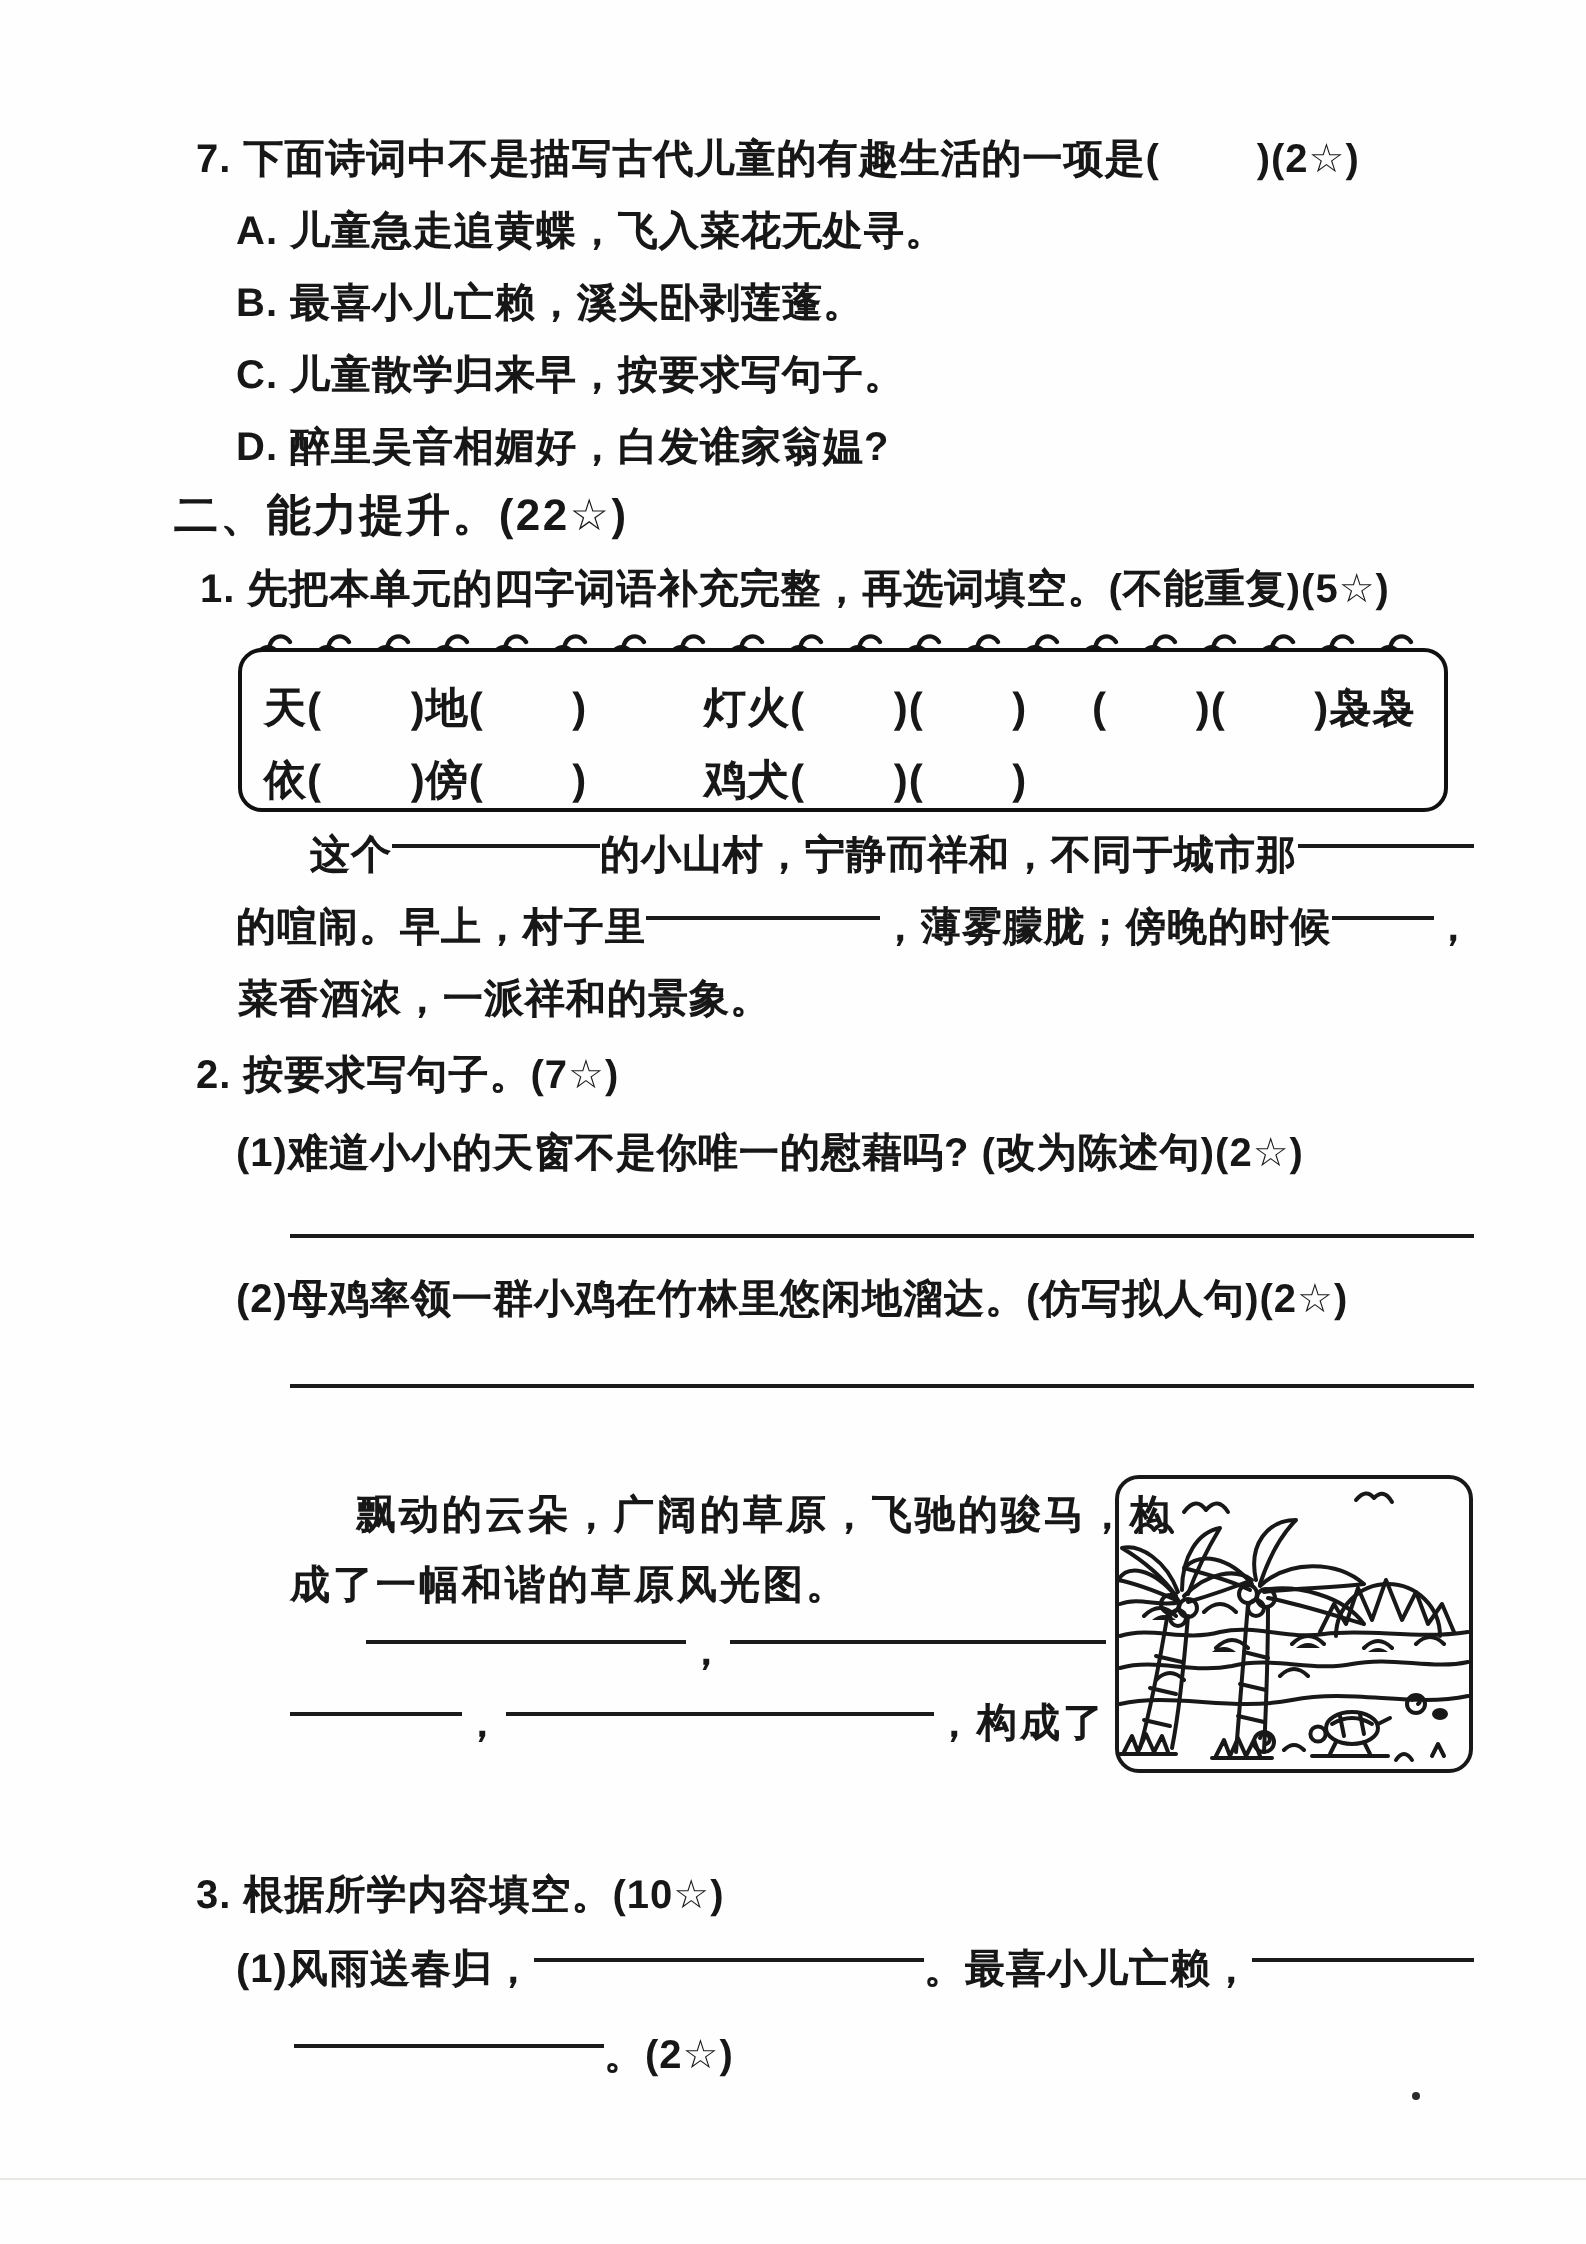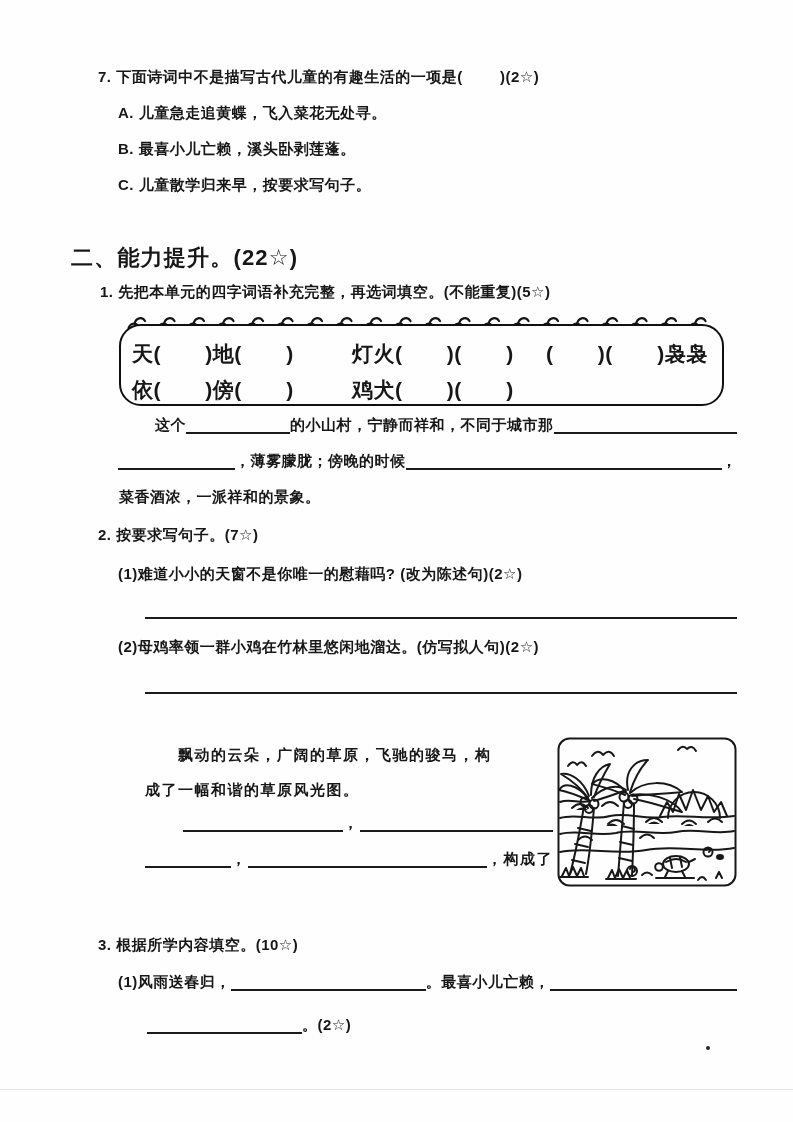--- a/index.html
+++ b/index.html
@@ -1,44 +1,45 @@
 <!DOCTYPE html>
 <html><head>
 <meta charset="utf-8">
 <style>
   html,body{margin:0;padding:0}
   body{width:793px;height:1122px;background:#f3f3f1}
   .page{position:relative;width:793px;height:1122px;background:#fefefe;overflow:hidden;
         font-family:"Liberation Sans","DejaVu Sans",sans-serif;color:#171717}
-  .t{position:absolute;font-size:15px;font-weight:700;white-space:pre;letter-spacing:.5px;line-height:1.2}
+  .t{position:absolute;font-size:20px;font-weight:700;white-space:pre;letter-spacing:.5px;line-height:1.2}
   .sec{font-size:22px;letter-spacing:1.2px}
   .kai{font-family:"Liberation Serif","DejaVu Serif",serif;font-weight:700;letter-spacing:1.5px}
-  .flexline{display:flex;align-items:flex-end}
+  .flexline{display:flex;align-items:flex-start}
   .bl{border-bottom:2px solid #1b1b1b;height:6px;flex:0 0 auto}
   .grow{flex:1 1 auto}
   .ansline{position:absolute;height:0;border-bottom:2.5px solid #1b1b1b}
-  .wordbox{position:absolute;border:2.5px solid #101010;border-radius:22px;background:#fefefe}
+  .wordbox{position:absolute;border:2.5px solid #101010;border-radius:12px;background:#fefefe}
   .wrow{position:absolute;left:0;right:0;height:26px}
   .wcell{position:absolute;font-size:21px;font-weight:700;white-space:pre;letter-spacing:.5px}
   .loops{position:absolute;overflow:visible}
   .beach{position:absolute}
   .dot{position:absolute;width:4px;height:4px;background:#2a2a2a;border-radius:50%}
   .scanline{position:absolute;left:0;width:793px;height:1px;background:#e7e7e3}
 </style>
 </head>
 <body>
 
 <div class="page">
 
   <div class="t" style="left:98px;top:68px">7. 下面诗词中不是描写古代儿童的有趣生活的一项是(        )(2☆)</div>
   <div class="t" style="left:118px;top:104px">A. 儿童急走追黄蝶，飞入菜花无处寻。</div>
   <div class="t" style="left:118px;top:140px">B. 最喜小儿亡赖，溪头卧剥莲蓬。</div>
   <div class="t" style="left:118px;top:176px">C. 儿童散学归来早，按要求写句子。</div>
+  <div class="t" style="left:118px;top:212px">D. 醉里吴音相媚好，白发谁家翁媪?</div>
 
-  <div class="t sec" style="left:71px;top:245px">二、能力提升。(22☆)</div>
+  <div class="t sec" style="left:87px;top:245px">二、能力提升。(22☆)</div>
 
   <div class="t" style="left:100px;top:283px">1. 先把本单元的四字词语补充完整，再选词填空。(不能重复)(5☆)</div>
 
   <svg class="loops" width="606" height="30" viewBox="0 0 606 30" style="left:119px;top:312px">
     <defs>
       <g id="loopShape" fill="none" stroke="#151515" stroke-width="2.2" stroke-linecap="round">
         <circle cx="9" cy="17" r="5.4"></circle>
         <path d="M9.5,11.8 C11,5.5 17,4.5 20,9"></path>
       </g>
     </defs>
@@ -77,20 +78,21 @@
     </div>
   </div>
 
   <div class="t flexline" style="left:155px;top:416px;width:582px">
     <span>这个</span>
     <span class="bl" style="width:104px"></span>
     <span>的小山村，宁静而祥和，不同于城市那</span>
     <span class="bl grow"></span>
   </div>
   <div class="t flexline" style="left:118px;top:452px;width:619px">
+    <span>的喧闹。早上，村子里</span>
     <span class="bl" style="width:117px"></span>
     <span>，薄雾朦胧；傍晚的时候</span>
     <span class="bl grow"></span>
     <span>，</span>
   </div>
   <div class="t" style="left:119px;top:488px">菜香酒浓，一派祥和的景象。</div>
 
   <div class="t" style="left:98px;top:526px">2. 按要求写句子。(7☆)</div>
   <div class="t" style="left:118px;top:565px">(1)难道小小的天窗不是你唯一的慰藉吗? (改为陈述句)(2☆)</div>
   <div class="ansline" style="left:145px;top:617px;width:592px"></div>

